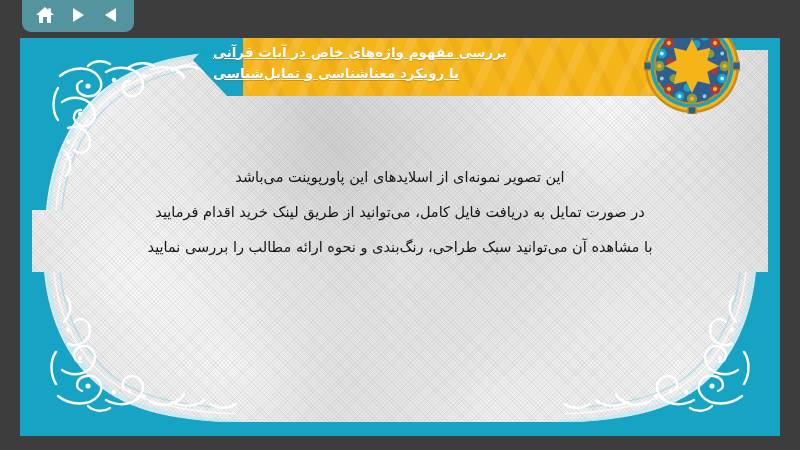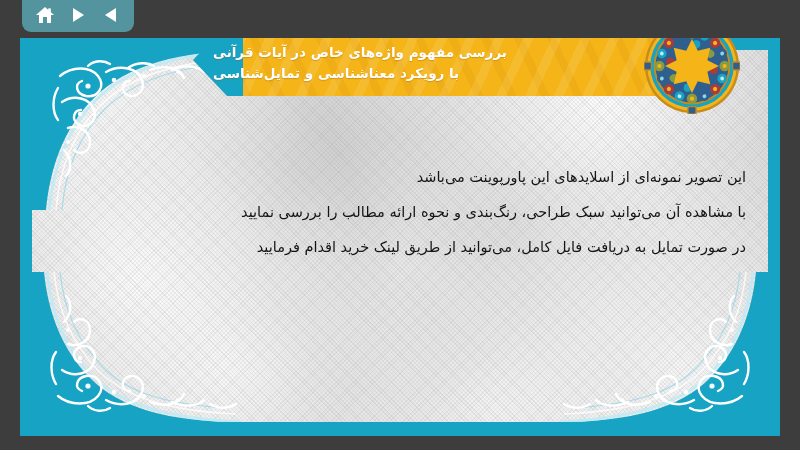--- a/index.html
+++ b/index.html
@@ -151,39 +151,41 @@
     z-index: 3;
   }
   .banner-line {
     color: #ffffff;
     font-family: "DejaVu Sans", sans-serif;
     font-size: 13.5px;
     font-weight: bold;
     line-height: 1.55;
     white-space: nowrap;
     text-shadow: 0 1px 1px rgba(150,90,0,.35);
+    text-decoration: underline;
   }
 
   
   .medallion {
     position: absolute;
     right: 40px;
     top: -20px;
     width: 96px;
     height: 96px;
     z-index: 55;
   }
 
   
   .body-text {
     position: absolute;
     left: 22px;
     right: 22px;
     top: 110px;
     direction: rtl;
+    text-align: center;
     z-index: 30;
   }
   .body-line {
     color: #141414;
     font-family: "DejaVu Sans", sans-serif;
     font-size: 14.5px;
     line-height: 2.42;
     white-space: nowrap;
   }
 </style>
@@ -277,22 +279,22 @@
           <circle cx="128" cy="120" r="2.3"></circle>
           <circle cx="162" cy="86" r="2.2"></circle>
           <circle cx="98" cy="124" r="2"></circle>
           <circle cx="174" cy="58" r="2"></circle>
           <circle cx="64" cy="128" r="1.8"></circle>
         </g>
       </svg>
 
       <div class="body-text">
         <div class="body-line">این تصویر نمونه‌ای از اسلایدهای این پاورپوینت می‌باشد</div>
+        <div class="body-line">در صورت تمایل به دریافت فایل کامل، می‌توانید از طریق لینک خرید اقدام فرمایید</div>
         <div class="body-line">با مشاهده آن می‌توانید سبک طراحی، رنگ‌بندی و نحوه ارائه مطالب را بررسی نمایید</div>
-        <div class="body-line">در صورت تمایل به دریافت فایل کامل، می‌توانید از طریق لینک خرید اقدام فرمایید</div>
       </div>
 
     </div>
 
     <div class="title-banner">
       <div class="banner-arrow"></div>
       <div class="banner-body">
         <div class="banner-pattern"></div>
       </div>
       <div class="banner-text">

